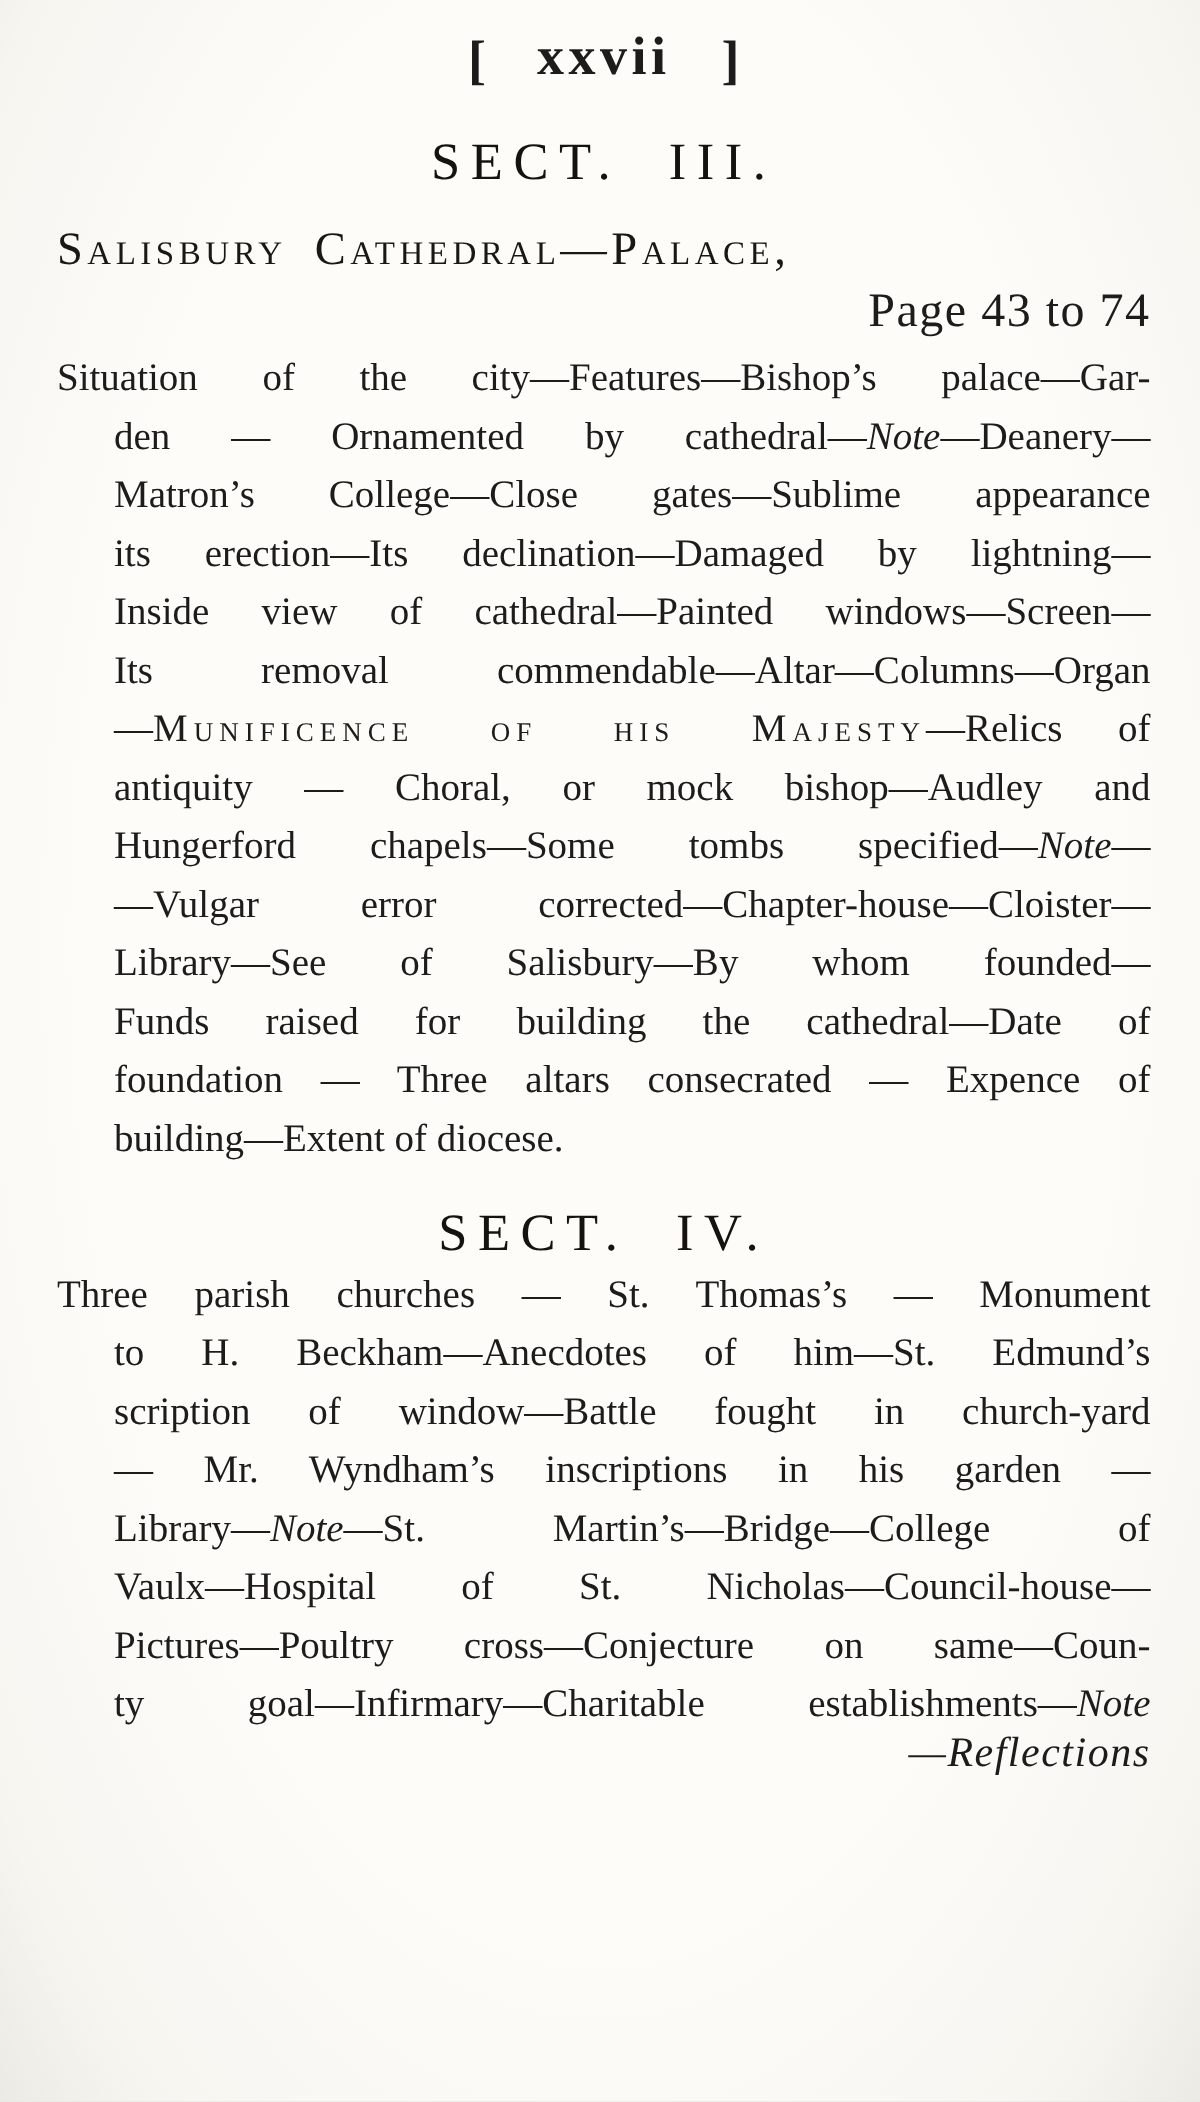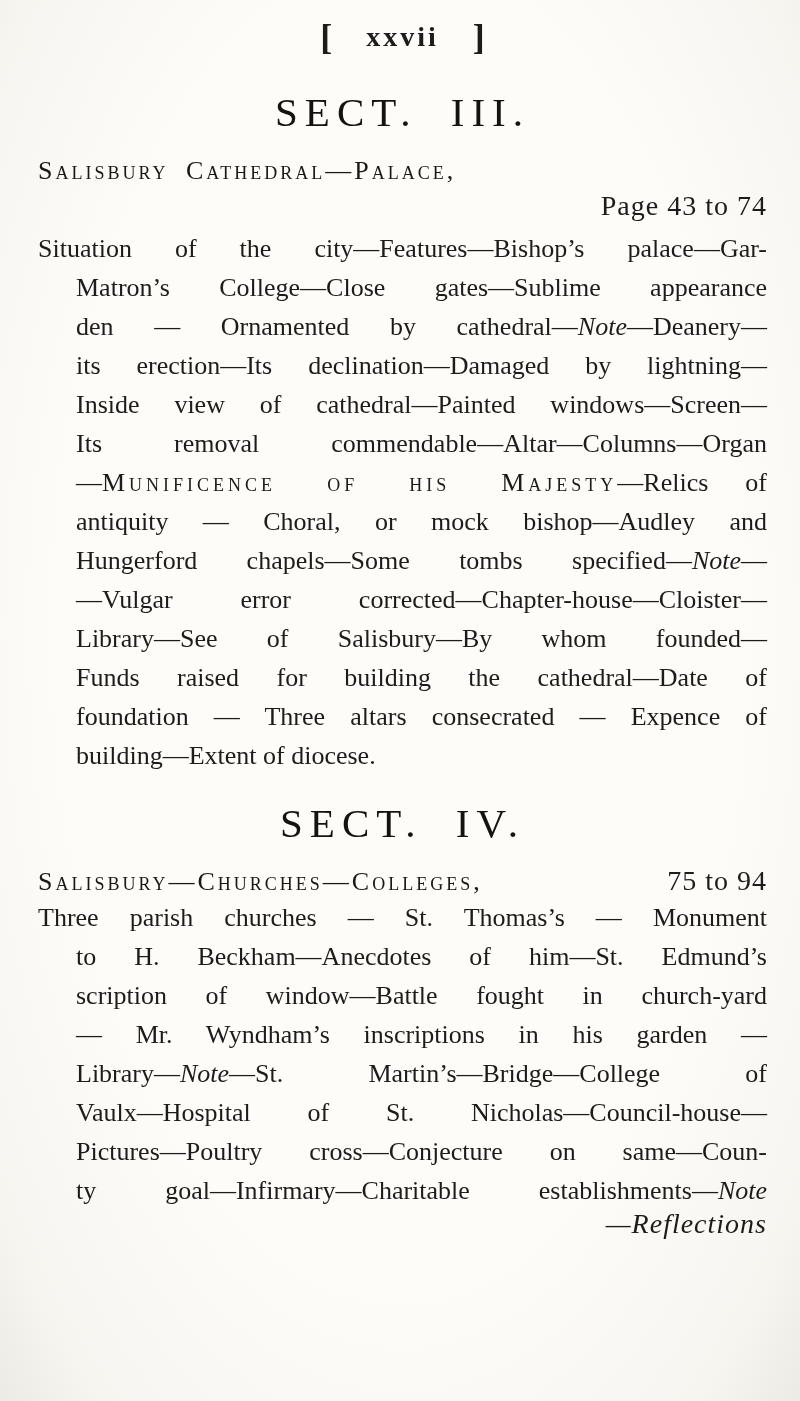--- a/index.html
+++ b/index.html
@@ -29,56 +29,56 @@
   .folio .bracket {
     font-size: 36px;
     font-weight: bold;
     vertical-align: -3px;
   }
   .folio .num {
     display: inline-block;
     margin: 0 34px;
     font-weight: bold;
     letter-spacing: 3px;
-    font-size: 28px;
+    font-size: 36px;
   }
   
   .sect-heading {
     text-align: center;
-    font-size: 41px;
+    font-size: 35px;
     font-weight: normal;
     letter-spacing: 7px;
     word-spacing: 16px;
     margin: 28px 0 0 0;
     color: #151310;
   }
   
   .subject {
     font-variant: small-caps;
-    font-size: 26px;
+    font-size: 31px;
     letter-spacing: 3px;
     word-spacing: 8px;
     margin-top: 20px;
     color: #1a1815;
   }
   .subject-row {
     display: flex;
     justify-content: space-between;
     align-items: baseline;
     margin-top: 18px;
   }
   .subject-row .subject { margin-top: 0; }
   .range-inline {
     font-size: 28px;
     letter-spacing: 1px;
     white-space: nowrap;
   }
   .page-range {
     text-align: right;
-    font-size: 28px;
+    font-size: 32px;
     margin-top: 4px;
     letter-spacing: 1px;
   }
   
   .para {
     margin-top: 7px;
     font-size: 26px;
     line-height: 39px;
   }
   .para .line {
@@ -112,42 +112,38 @@
   <div class="folio">
     <span class="bracket">[</span><span class="num">xxvii</span><span class="bracket">]</span>
   </div>
 
   <section class="sect3">
     <h2 class="sect-heading">SECT. III.</h2>
     <div class="subject">Salisbury Cathedral—Palace,</div>
     <div class="page-range">Page 43 to 74</div>
     <div class="para">
         <div class="line"><span>Situation of the city—Features—Bishop’s palace—Gar-</span></div>
+        <div class="line indent"><span>den — Ornamented by cathedral—</span><span class="i">Note</span><span>—Deanery—</span></div>
         <div class="line indent"><span>Matron’s College—Close gates—Sublime appearance</span></div>
-        <div class="line indent"><span>den — Ornamented by cathedral—</span><span class="i">Note</span><span>—Deanery—</span></div>
         <div class="line indent"><span>its erection—Its declination—Damaged by lightning—</span></div>
         <div class="line indent"><span>Inside view of cathedral—Painted windows—Screen—</span></div>
         <div class="line indent"><span>Its removal commendable—Altar—Columns—Organ</span></div>
         <div class="line indent"><span>—</span><span class="sc">Munificence of his Majesty</span><span>—Relics of</span></div>
         <div class="line indent"><span>antiquity — Choral, or mock bishop—Audley and</span></div>
         <div class="line indent"><span>Hungerford chapels—Some tombs specified—</span><span class="i">Note</span><span>—</span></div>
         <div class="line indent"><span>—Vulgar error corrected—Chapter-house—Cloister—</span></div>
         <div class="line indent"><span>Library—See of Salisbury—By whom founded—</span></div>
         <div class="line indent"><span>Funds raised for building the cathedral—Date of</span></div>
         <div class="line indent"><span>foundation — Three altars consecrated — Expence of</span></div>
         <div class="line indent last"><span>building—Extent of diocese.</span></div>
       </div>
   </section>
 
   <section class="sect4">
     <h2 class="sect-heading">SECT. IV.</h2>
-    <div class="subject-row">
-      <span class="subject">Salisbury—Churches—Colleges,</span>
-      <span class="range-inline">75 to 94</span>
-    </div>
     <div class="para">
         <div class="line"><span>Three parish churches — St. Thomas’s — Monument</span></div>
         <div class="line indent"><span>to H. Beckham—Anecdotes of him—St. Edmund’s</span></div>
         <div class="line indent"><span>scription of window—Battle fought in church-yard</span></div>
         <div class="line indent"><span>— Mr. Wyndham’s inscriptions in his garden —</span></div>
         <div class="line indent"><span>Library—</span><span class="i">Note</span><span>—St. Martin’s—Bridge—College of</span></div>
         <div class="line indent"><span>Vaulx—Hospital of St. Nicholas—Council-house—</span></div>
         <div class="line indent"><span>Pictures—Poultry cross—Conjecture on same—Coun-</span></div>
         <div class="line indent"><span>ty goal—Infirmary—Charitable establishments—</span><span class="i">Note</span></div>
       </div>

